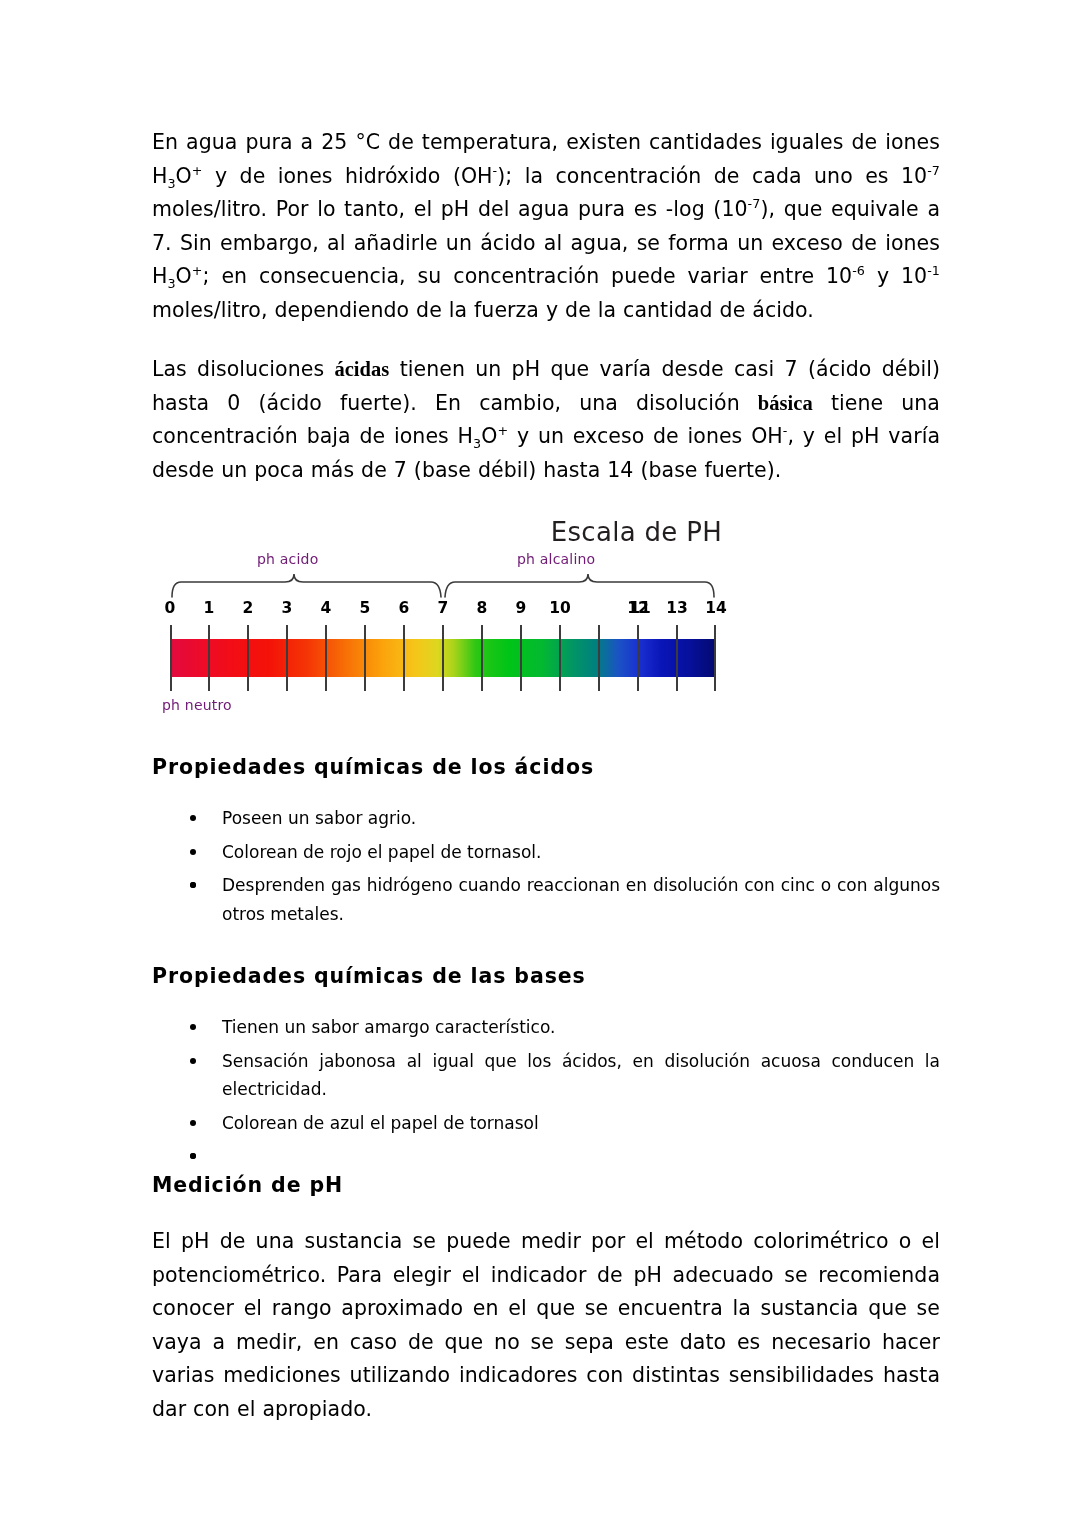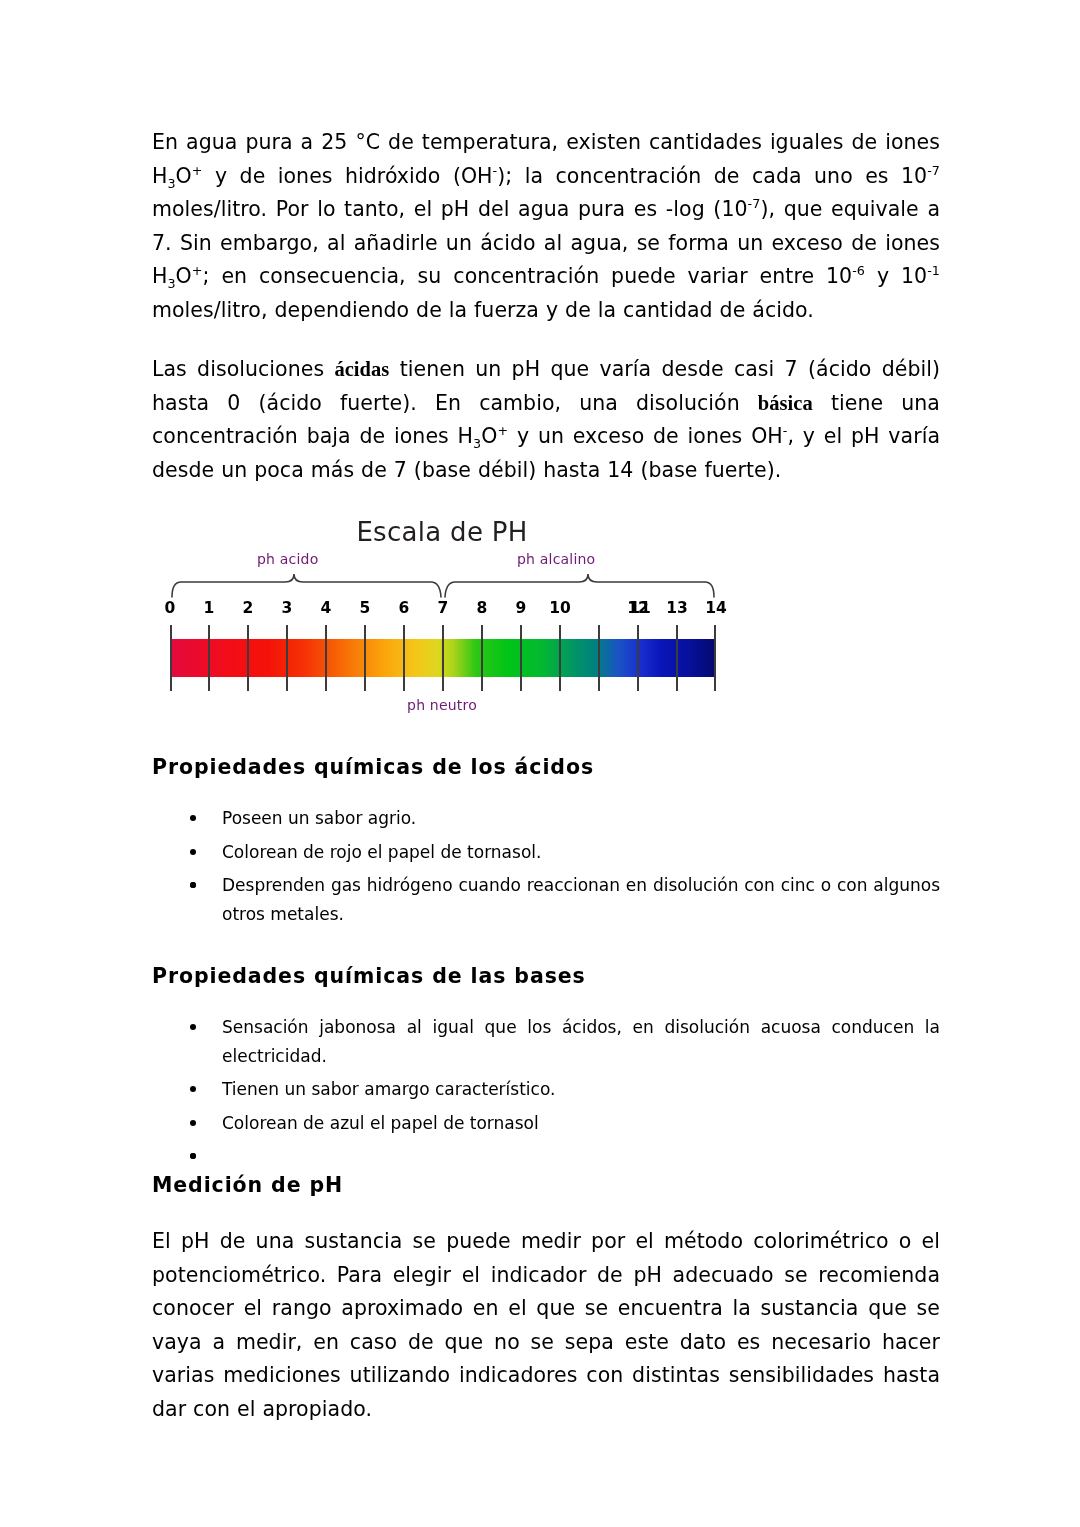--- a/index.html
+++ b/index.html
@@ -83,37 +83,37 @@
   .ph-figure {
     position: relative;
     width: 560px;
     height: 205px;
     margin: 30px 0 0 10px;
   }
   .ph-title {
     position: absolute;
     left: 0; right: 0;
     top: 0;
-    text-align: center;
+    text-align: right;
     font-family: "DejaVu Sans", sans-serif;
     font-size: 26px;
     color: #231f20;
     letter-spacing: 0.3px;
   }
   .ph-sublabel {
     position: absolute;
     font-size: 14px;
     color: #701a75;
     font-family: "DejaVu Sans", sans-serif;
     letter-spacing: 0.2px;
     white-space: nowrap;
   }
   .ph-sublabel.acid   { left: 95px;  top: 34px; }
   .ph-sublabel.alkal  { left: 355px; top: 34px; }
-  .ph-sublabel.neutro { left: 0; right: 0; top: 180px; text-align: center; }
+  .ph-sublabel.neutro { left: 0; right: 0; top: 180px; text-align: left; }
 
   .brace-svg {
     position: absolute;
     left: 8px;
     top: 54px;
     width: 546px;
     height: 28px;
   }
 
   .ph-numbers {
@@ -250,22 +250,22 @@
         <li><span class="dot"></span><span>Poseen un sabor agrio.</span></li>
         <li><span class="dot"></span><span>Colorean de rojo el papel de tornasol.</span></li>
         <li><span class="dot"></span></li>
         <li><span class="dot"></span><span>Desprenden gas hidrógeno cuando reaccionan en disolución con cinc o con algunos otros metales.</span></li>
       </ul>
 
     <div class="gap-b"></div>
 
     <h3 class="heading">Propiedades químicas de las bases</h3>
     <ul class="bullets">
+        <li><span class="dot"></span><span>Tienen un sabor amargo característico.</span></li>
         <li><span class="dot"></span><span>Sensación jabonosa al igual que los ácidos, en disolución acuosa conducen la electricidad.</span></li>
-        <li><span class="dot"></span><span>Tienen un sabor amargo característico.</span></li>
         <li><span class="dot"></span><span>Colorean de azul el papel de tornasol</span></li>
         <li><span class="dot"></span></li>
         <li><span class="dot"></span></li>
       </ul>
 
     <div class="gap-b"></div>
 
     <h3 class="heading">Medición de pH</h3>
 
     <div class="gap-a"></div>

